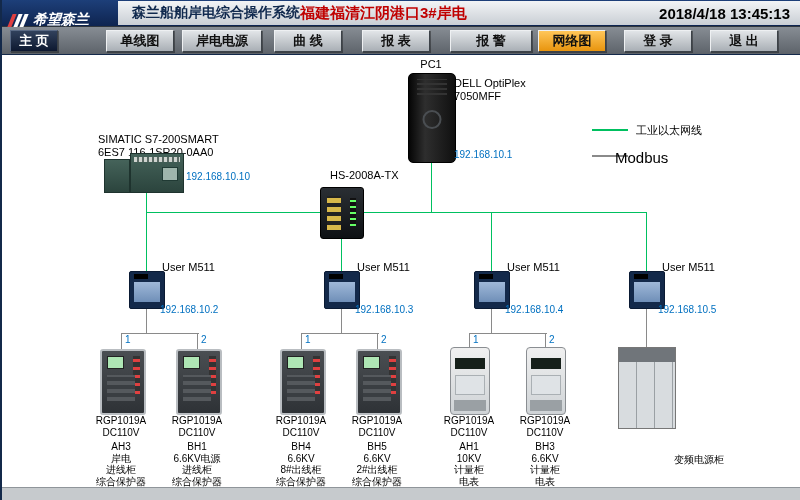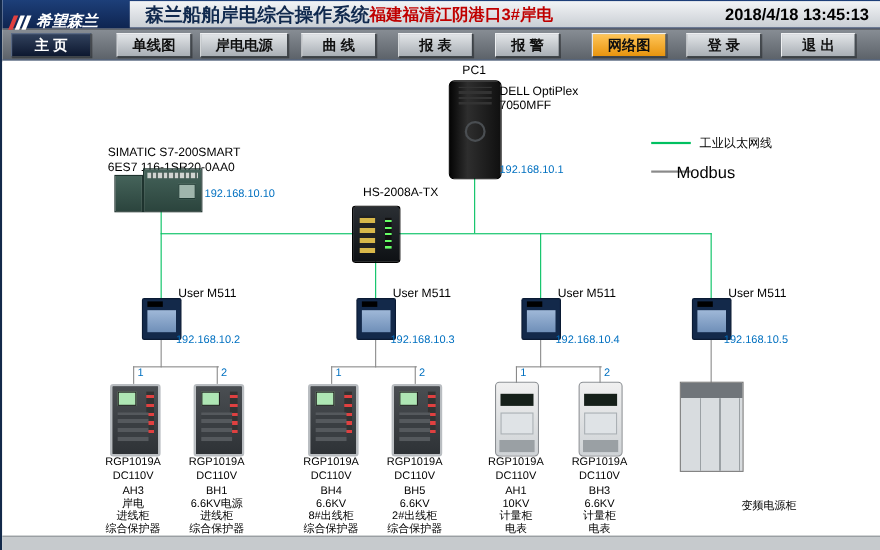--- a/index.html
+++ b/index.html
@@ -13,21 +13,21 @@
   .titlebar-inner { position:absolute; left:116px; right:2px; top:1px; bottom:1px;
                     background:linear-gradient(180deg,#f2f4f6,#c9ced4);
                     display:flex; align-items:center; }
   .logo { position:absolute; left:8px; top:0; height:40px; display:flex; align-items:center;
           color:#fff; font-weight:bold; font-style:italic; font-size:14px; z-index:2; }
   .logo-icon { display:inline-flex; margin-right:5px; }
   .logo-icon i { display:inline-block; width:4px; height:13px; margin-right:2px; transform:skewX(-22deg); }
   .logo-icon i:nth-child(1){ background:#e04040; }
   .logo-icon i:nth-child(2){ background:#fff; }
   .logo-icon i:nth-child(3){ background:#fff; }
-  .app-title { margin-left:14px; font-size:17px; font-weight:bold; color:#10294e; white-space:nowrap; }
+  .app-title { margin-left:14px; font-size:14px; font-weight:bold; color:#10294e; white-space:nowrap; }
   .site-title { font-size:15px; font-weight:bold; color:#c00000; white-space:nowrap; }
   .datetime { margin-left:auto; margin-right:10px; font-size:15px; color:#000; font-weight:600; white-space:nowrap; }
 
   
   .navbar { position:absolute; left:0; top:26px; width:100%; height:28px;
             background:linear-gradient(180deg,#878d94,#5b6168);
             border-top:1px solid #30363c; border-bottom:1px solid #222831; }
   .nav-btn { position:absolute; top:3px; height:22px; font-size:13px; font-weight:bold; color:#101010;
              background:linear-gradient(180deg,#e2e5e8,#a9afb5);
              border:1px solid #3c4248; border-top-color:#eef0f2; border-left-color:#eef0f2;
@@ -123,26 +123,26 @@
       <span>希望森兰</span>
     </div>
     <div class="titlebar-inner">
       <span class="app-title">森兰船舶岸电综合操作系统</span>
       <span class="site-title">福建福清江阴港口3#岸电</span>
       <span class="datetime">2018/4/18 13:45:13</span>
     </div>
   </div>
 
   <div class="navbar">
-    <button class="nav-btn home" style="left:8px;width:73px">主 页</button>
+    <button class="nav-btn home" style="left:8px;width:48px">主 页</button>
     <button class="nav-btn" style="left:104px;width:68px">单线图</button>
     <button class="nav-btn" style="left:180px;width:80px">岸电电源</button>
     <button class="nav-btn" style="left:272px;width:68px">曲 线</button>
     <button class="nav-btn" style="left:360px;width:68px">报 表</button>
-    <button class="nav-btn" style="left:448px;width:59px">报 警</button>
+    <button class="nav-btn" style="left:448px;width:82px">报 警</button>
     <button class="nav-btn active" style="left:536px;width:68px">网络图</button>
     <button class="nav-btn" style="left:622px;width:68px">登 录</button>
     <button class="nav-btn" style="left:708px;width:68px">退 出</button>
   </div>
 
   <div class="main">
 
     <div class="wire" style="left: 590px; top: 74px; width: 36px; height: 2px; background-color: rgb(0, 192, 96);"></div>
     <div class="lbl" style="left:634px;top:68px;font-size:11px">工业以太网线</div>
     <div class="wire" style="left: 590px; top: 100px; width: 36px; height: 2px; background-color: rgb(138, 138, 138);"></div>

